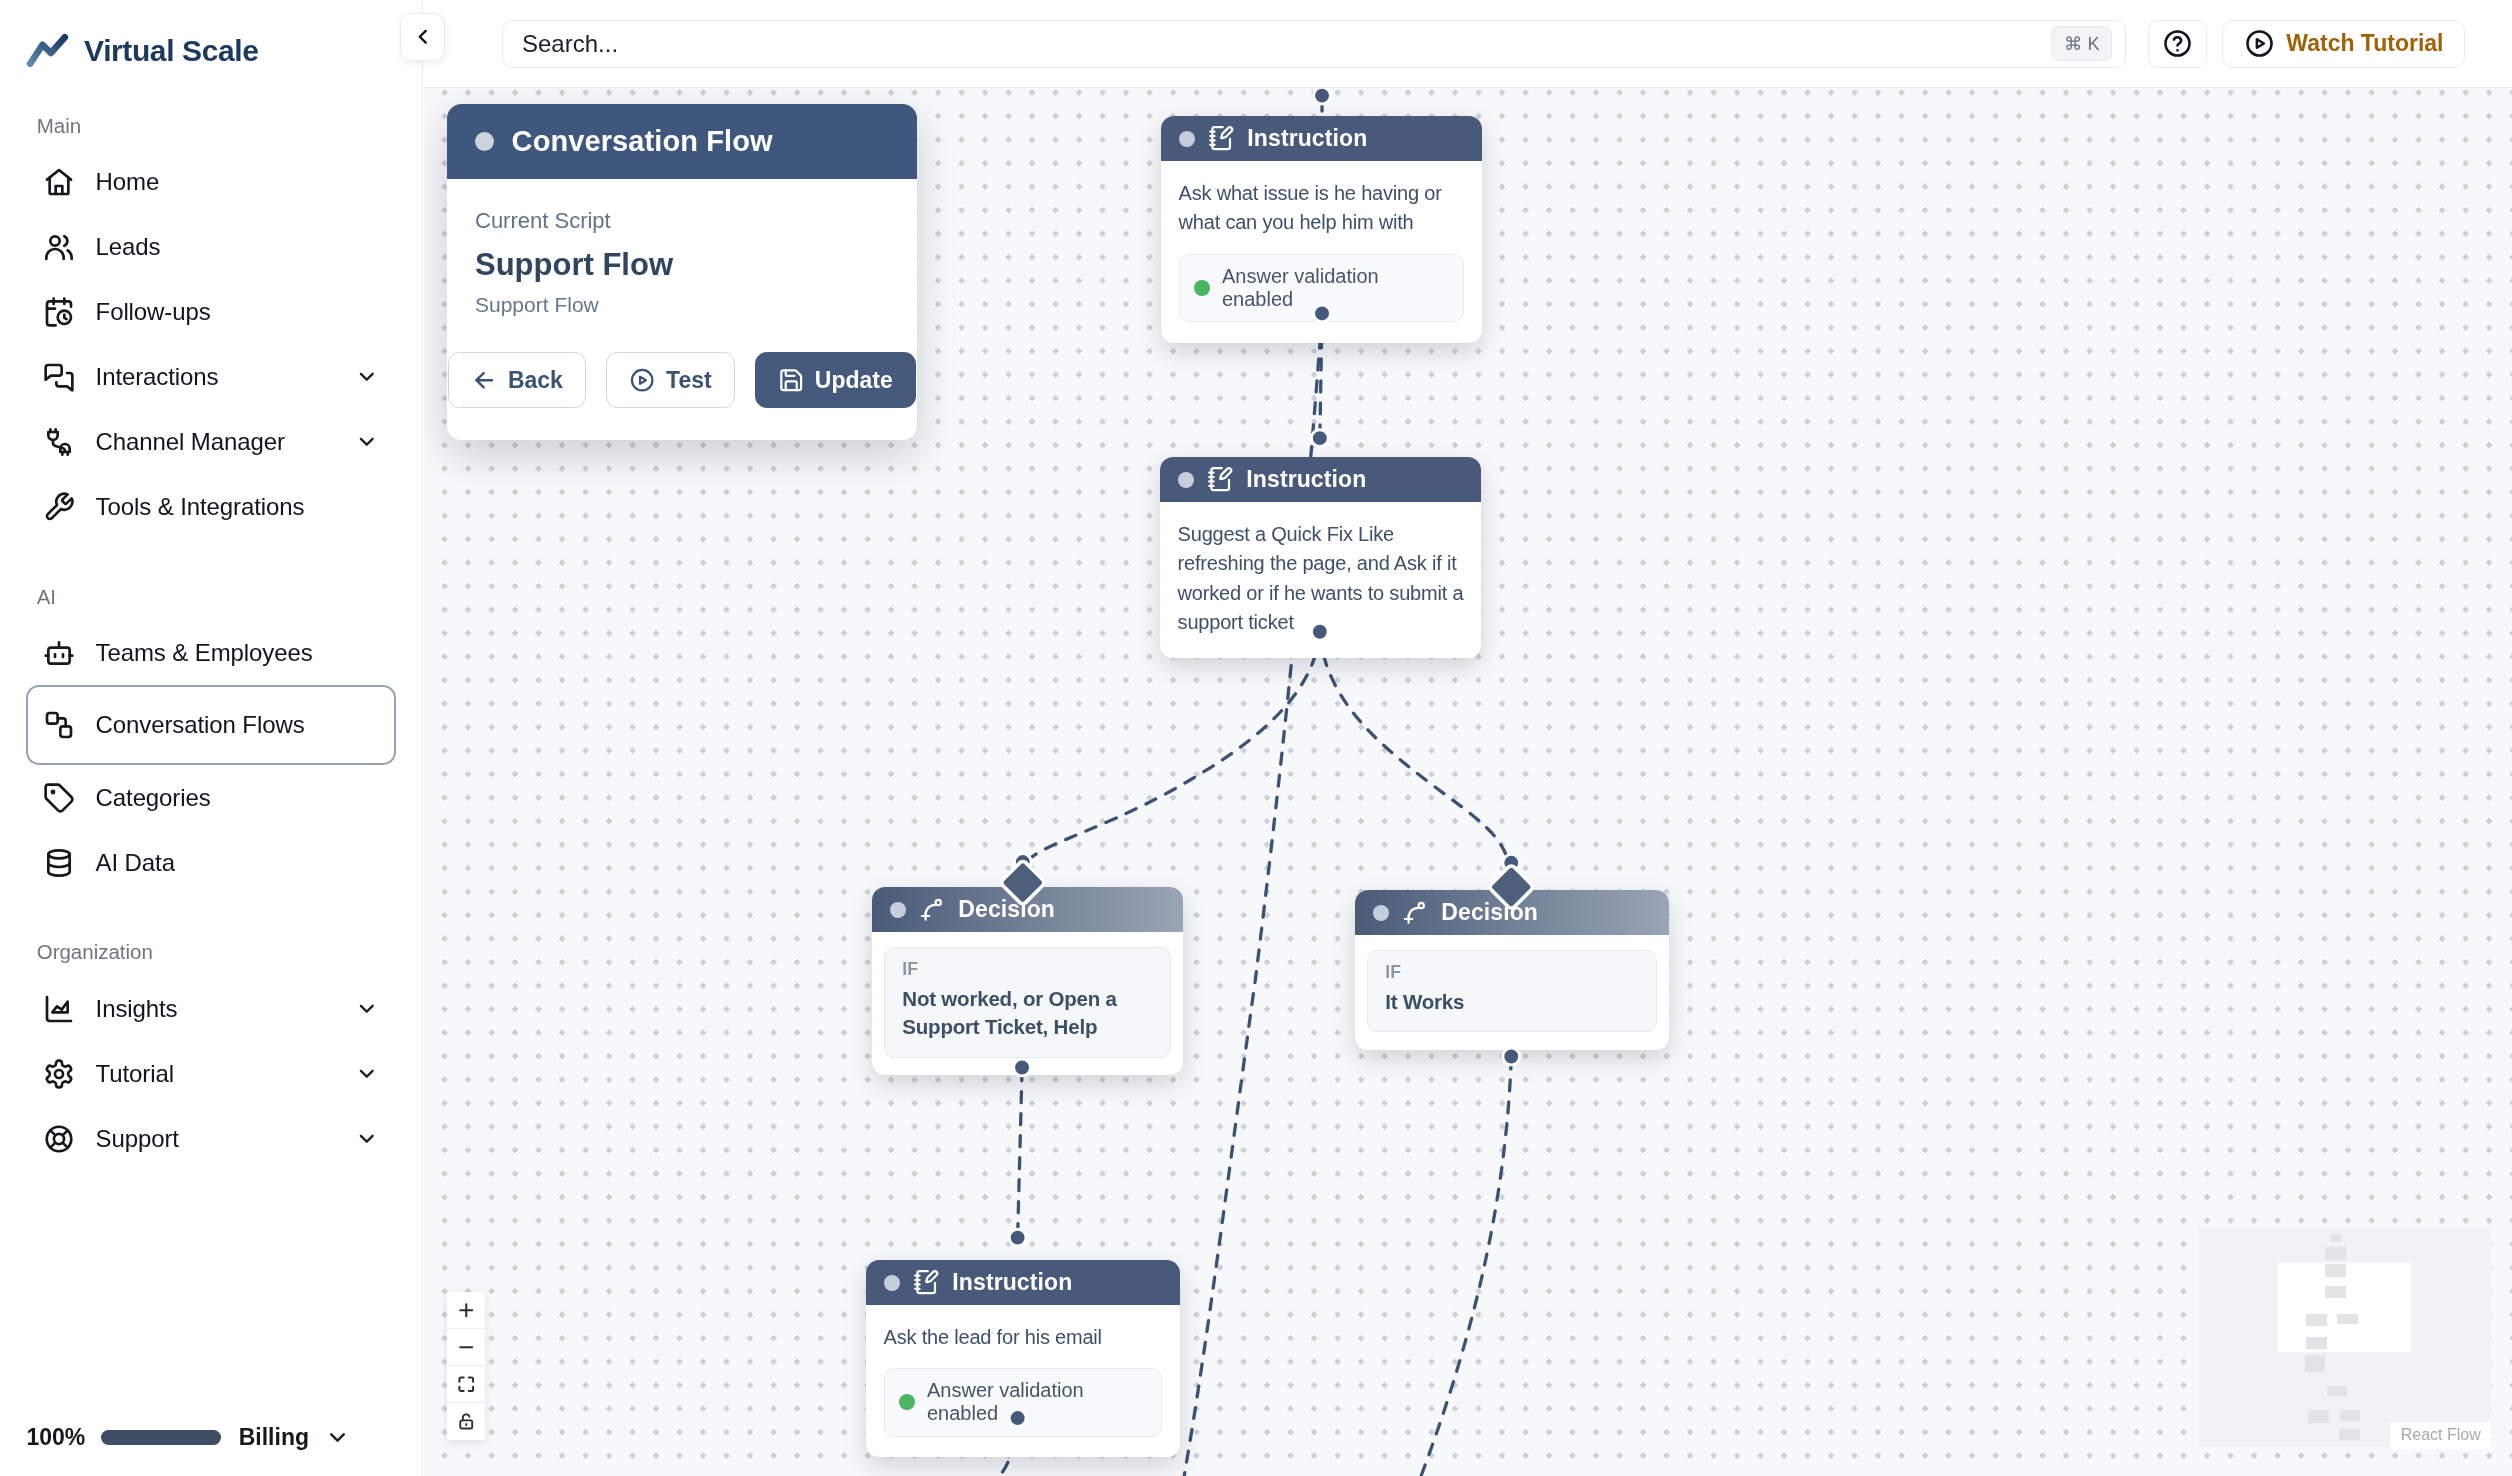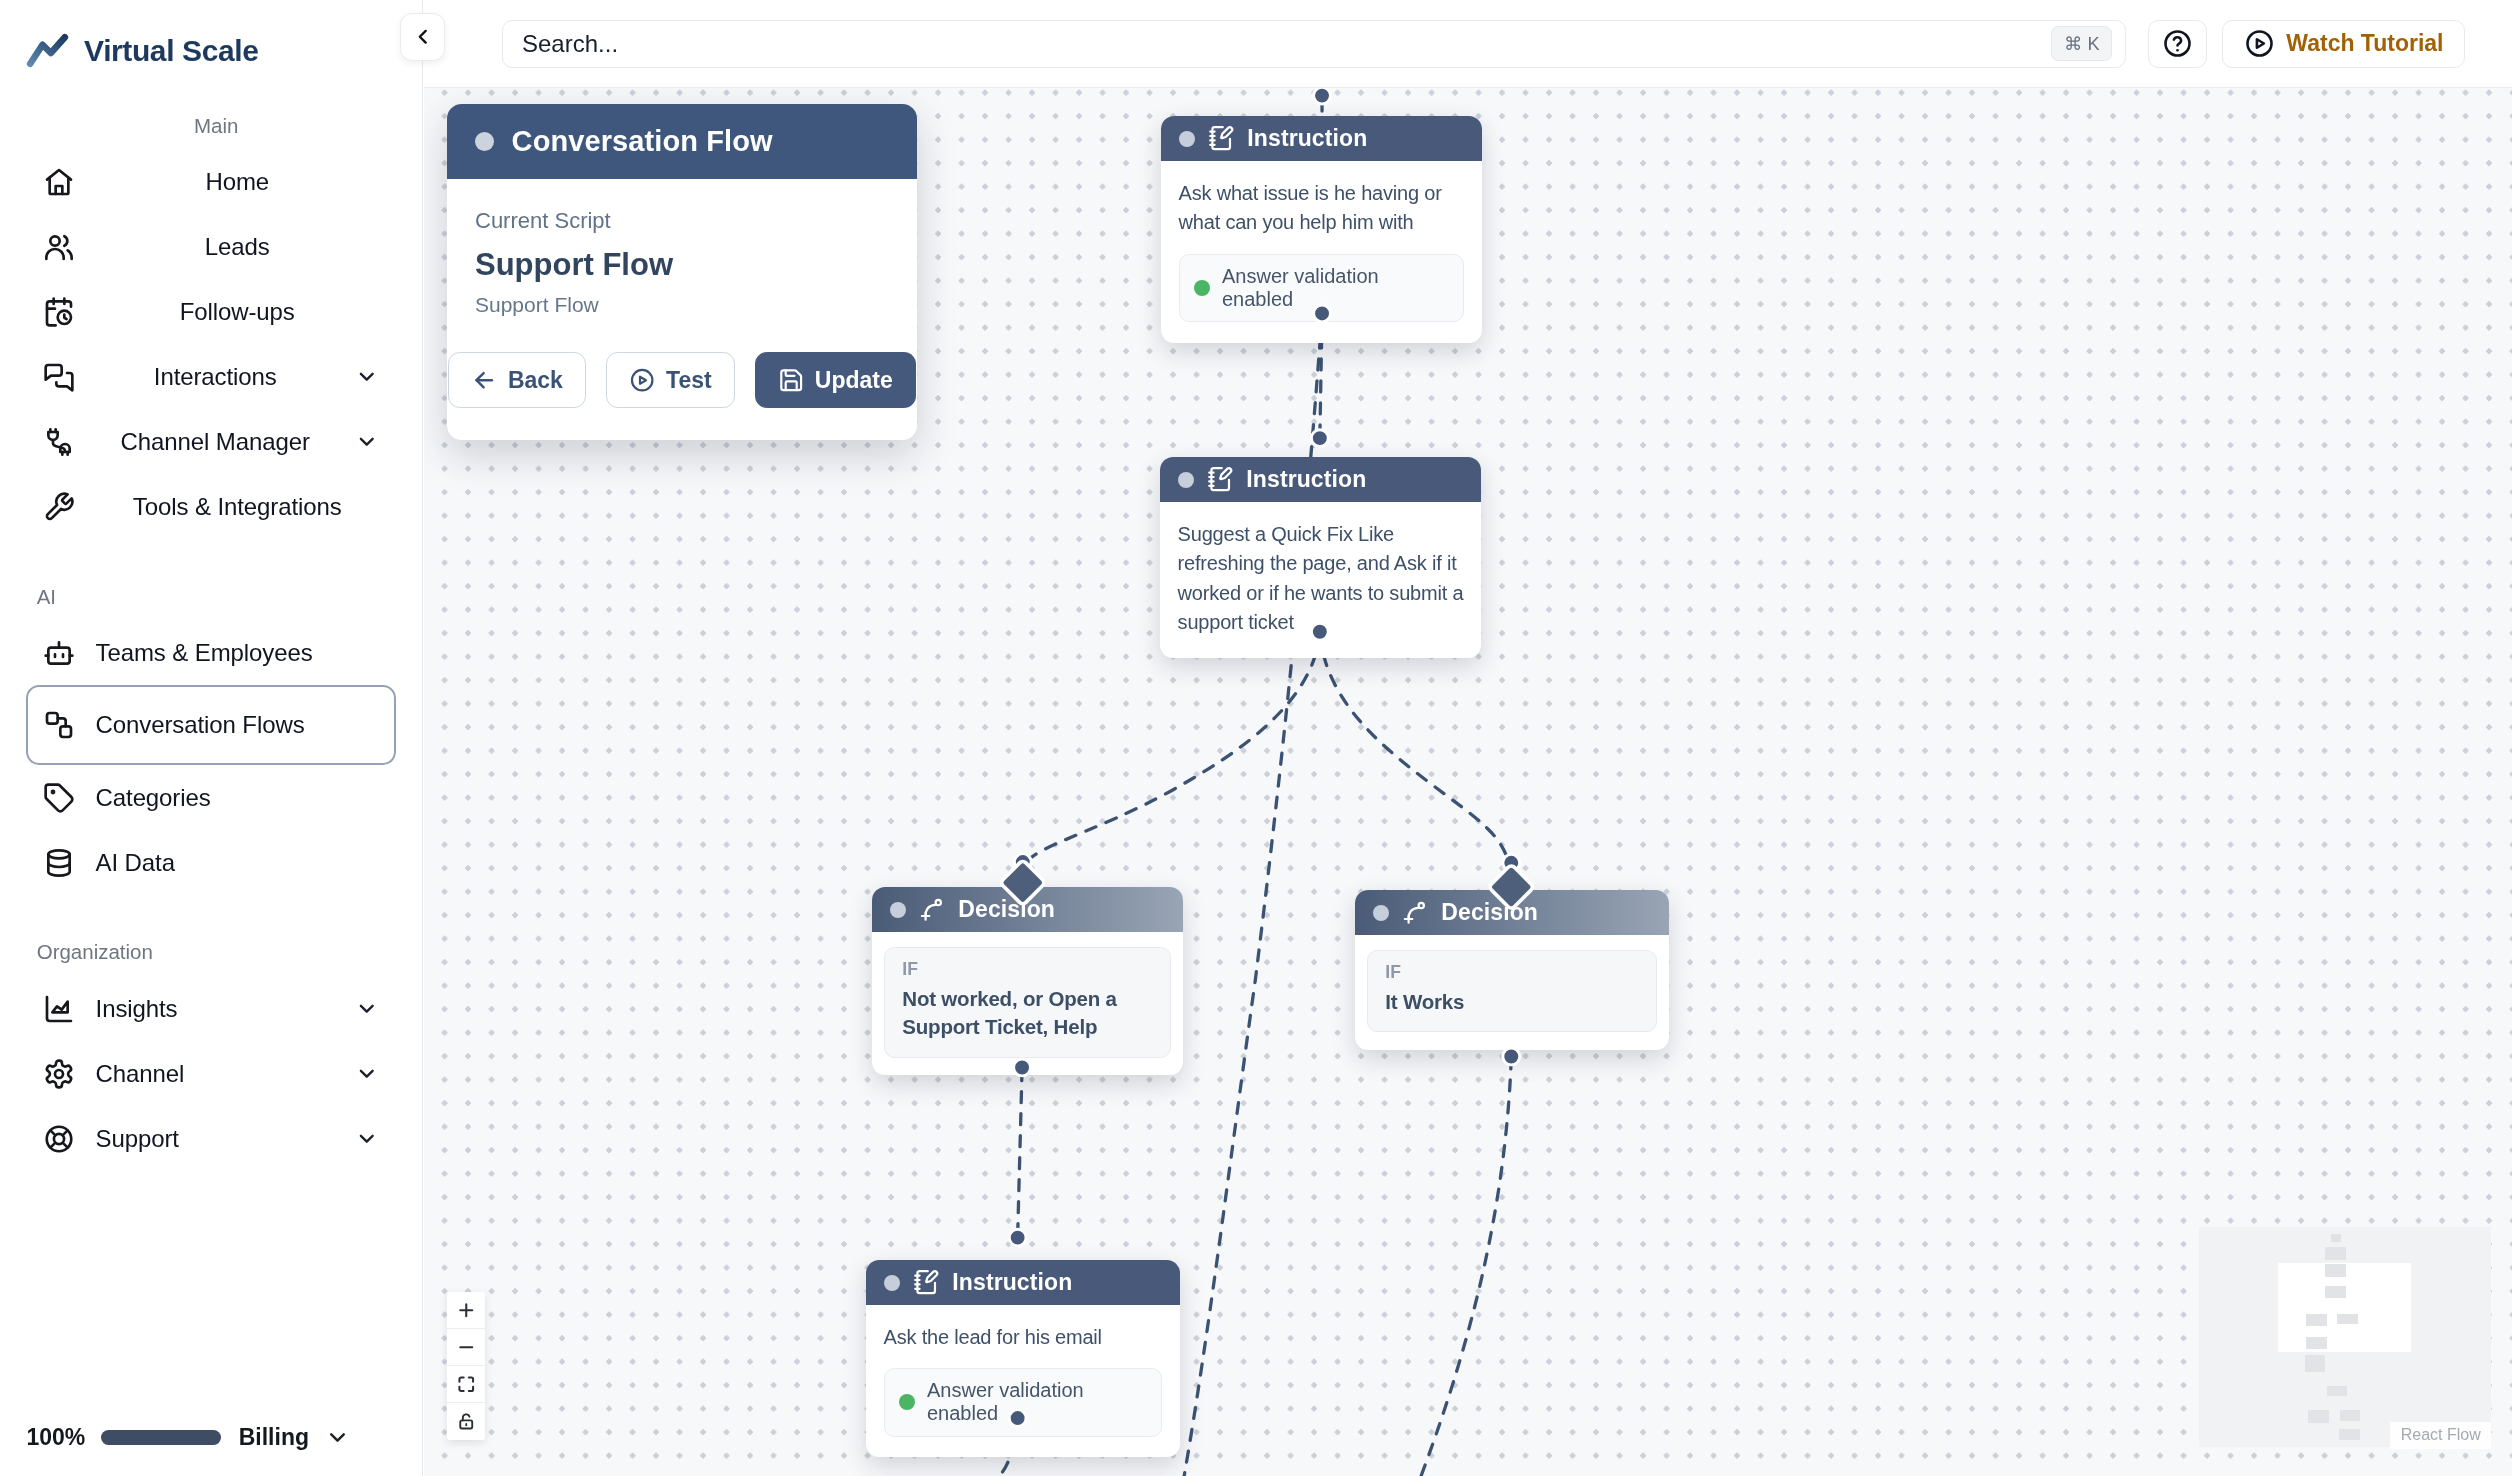--- a/index.html
+++ b/index.html
@@ -7,21 +7,21 @@
     font-family:"Liberation Sans", sans-serif; color:#111827; }
   .app { position:relative; width:2512px; height:1476px; }
 
   
   .sidebar { position:absolute; left:0; top:0; width:423px; height:1476px;
     background:#fff; border-right:1.5px solid #e9ebee; padding:0 26.4px; z-index:30; }
   .brand { display:flex; align-items:center; gap:14.7px; margin-top:32px; }
   .brand-logo { width:43px; height:37px; flex:0 0 auto; }
   .brand-name { font-size:30px; font-weight:700; color:#1d3a5e; letter-spacing:-0.4px; }
   .sec-label { font-size:20.5px; color:#6e7681; font-weight:500; margin:0 0 11.7px 10.3px; }
-  .sec-main { margin-top:87px;text-align:center; }
+  .sec-main { margin-top:87px; }
   .sec { margin-top:45px; }
   .sitem { display:flex; align-items:center; gap:20.5px; height:65px; padding:0 14.7px;
     border:2.2px solid transparent; border-radius:13.2px; cursor:pointer; }
   .sitem .icon { width:32px; height:32px; color:#16181d; flex:0 0 auto; }
   .sitem .slabel { flex:1; font-size:24px; font-weight:500; color:#101521; letter-spacing:-0.1px; }
   .sitem .chev { width:23.5px; height:23.5px; color:#1c212b; }
   .sitem.selected { border-color:#93a2b6; background:#fff; height:80px; }
   .side-footer { position:absolute; left:26.4px; right:26.4px; bottom:25px;
     display:flex; align-items:center; gap:16px; }
   .usage { font-size:23px; font-weight:700; color:#14181f; }
@@ -347,21 +347,21 @@
             </svg>
           <span class="slabel">Insights</span>
           <svg class="chev" viewBox="0 0 32 32" width="23.5" height="23.5">
               <use href="#i-chevron-down"></use>
             </svg>
         </div>
         <div class="sitem">
           <svg class="icon" viewBox="0 0 44 44" width="32" height="32">
               <use href="#i-gear"></use>
             </svg>
-          <span class="slabel">Channel</span>
+          <span class="slabel">Tutorial</span>
           <svg class="chev" viewBox="0 0 32 32" width="23.5" height="23.5">
               <use href="#i-chevron-down"></use>
             </svg>
         </div>
         <div class="sitem">
           <svg class="icon" viewBox="0 0 44 44" width="32" height="32">
               <use href="#i-life-buoy"></use>
             </svg>
           <span class="slabel">Support</span>
           <svg class="chev" viewBox="0 0 32 32" width="23.5" height="23.5">

